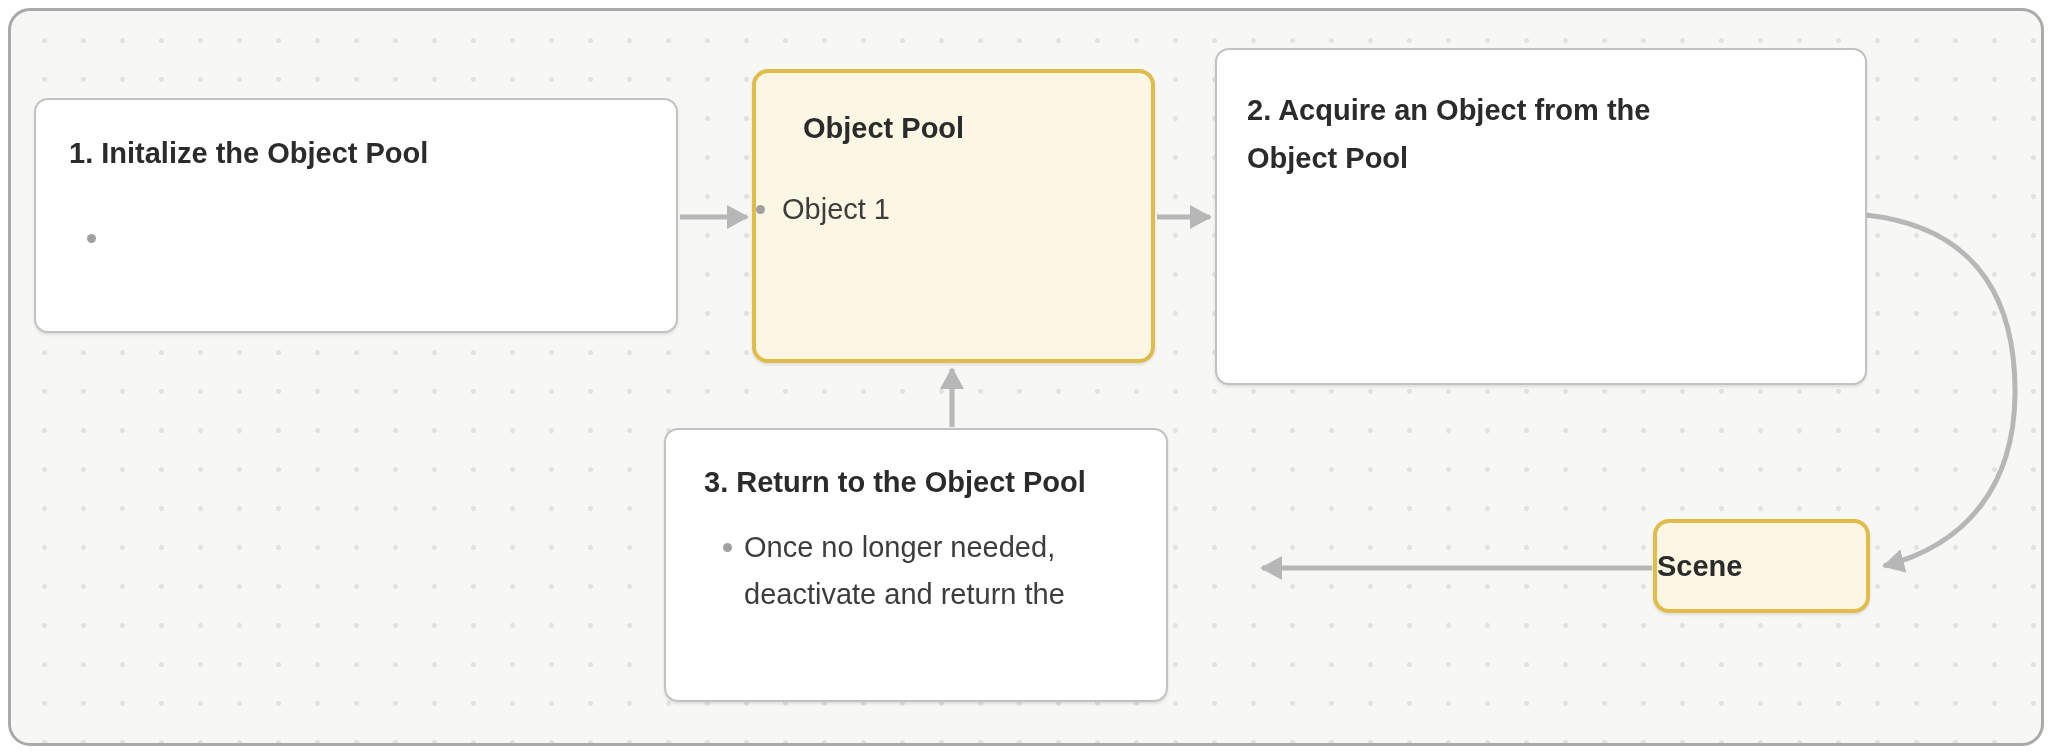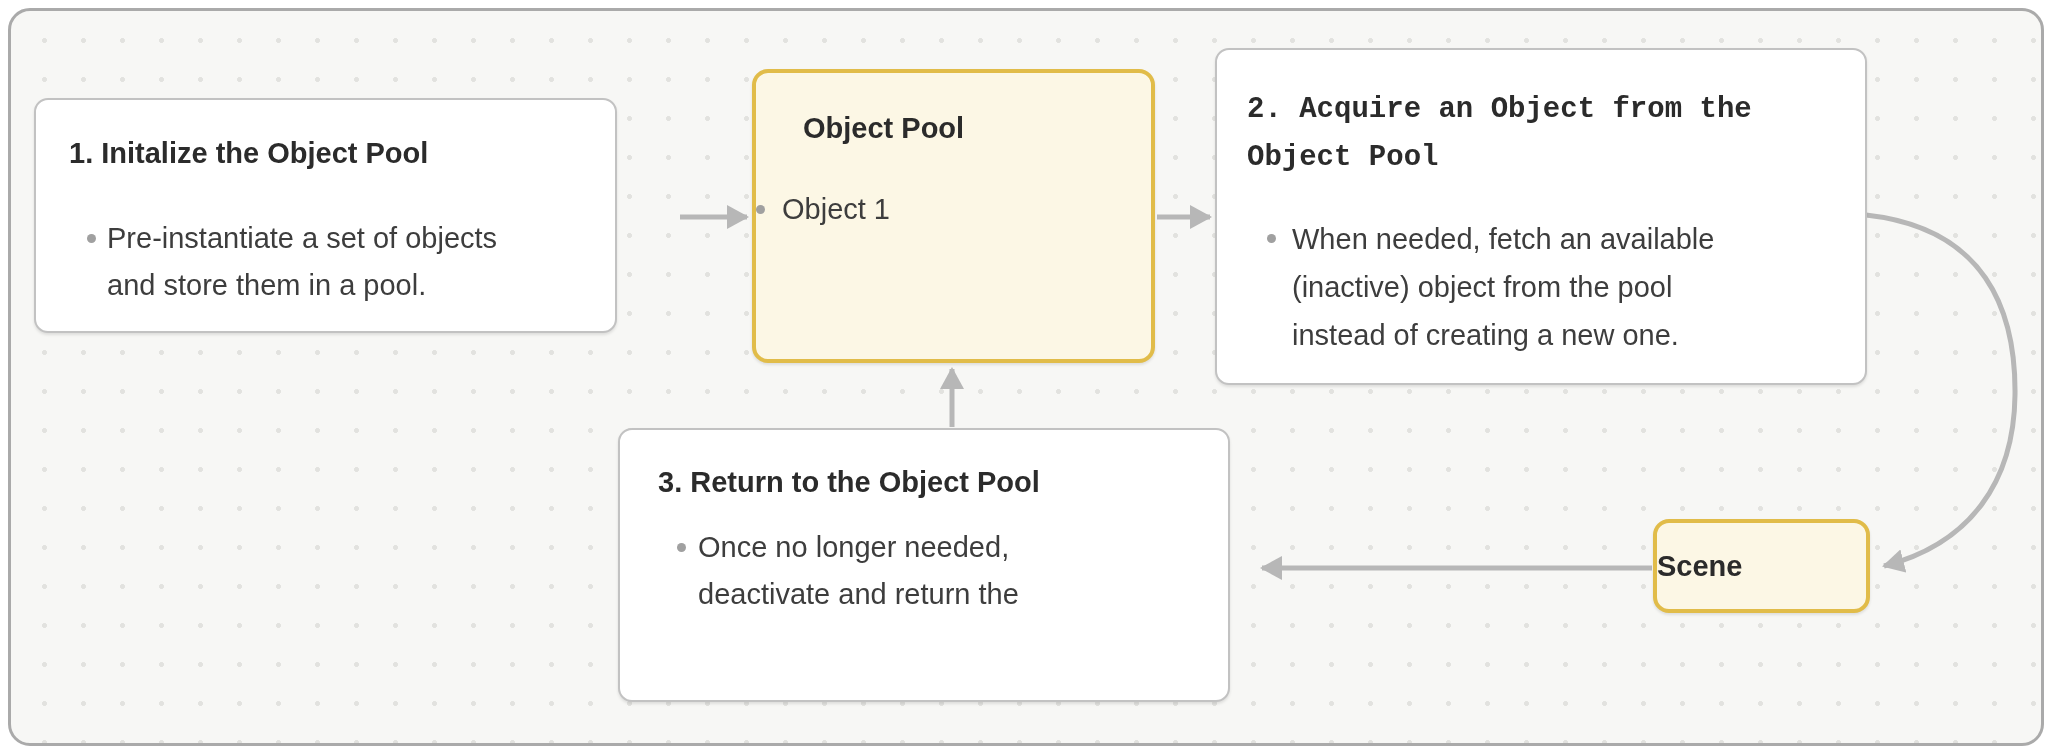--- a/index.html
+++ b/index.html
@@ -31,39 +31,39 @@
   .bullets{margin:0;}
   .bullet-row{display:flex;}
   .dot{
     width:9px;height:9px;border-radius:50%;background:#a0a0a0;flex:none;
   }
   .btext{
     font-size:29px;line-height:47px;color:#3d3d3d;white-space:nowrap;
   }
   .btext .bline{display:block;}
   
-  #step1{left:34px;top:98px;width:583px;height:235px;}
+  #step1{left:34px;top:98px;width:644px;height:235px;}
   #step1 .title{margin:30px 0 0 33px;}
   #step1 .bullets{margin-top:38px;padding-left:51px;}
   #step1 .dot{margin-top:19px;margin-right:11px;}
   
   #pool{left:752px;top:69px;width:403px;height:294px;}
   #pool .title{margin:32px 0 0 47px;}
   #pool .bullets{margin-top:31px;}
   #pool .bullet-row{height:52px;align-items:center;}
   #pool .dot{margin-right:17px;}
   #pool .btext{line-height:52px;}
   
   #step2{left:1215px;top:48px;width:652px;height:337px;}
-  #step2 .title{margin:36px 0 0 30px;line-height:48px;font-family:Liberation Mono, monospace;}
+  #step2 .title{margin:36px 0 0 30px;line-height:48px;}
   #step2 .bullets{margin-top:33px;padding-left:50px;}
   #step2 .dot{margin-top:19px;margin-right:16px;}
   #step2 .btext{line-height:48px;}
   
-  #step3{left:618px;top:428px;width:612px;height:274px;}
+  #step3{left:664px;top:428px;width:504px;height:274px;}
   #step3 .title{margin:29px 0 0 38px;}
   #step3 .bullets{margin-top:18px;padding-left:57px;}
   #step3 .dot{margin-top:19px;margin-right:12px;}
   
   #scene{
     left:1653px;top:519px;width:217px;height:94px;
     display:flex;align-items:center;justify-content:flex-start;
   }
   #scene .title{margin:0;}
   #edges{position:absolute;left:0;top:0;pointer-events:none;}
@@ -85,52 +85,38 @@
     <path d="M952,427 L952,369" stroke="#b7b7b7" stroke-width="5" fill="none" marker-end="url(#ah)"></path>
     <path d="M1652,568 L1262,568" stroke="#b7b7b7" stroke-width="5" fill="none" marker-end="url(#ah)"></path>
     <path d="M1866,215 C1985,228 2016,310 2015,395 C2014,482 1970,544 1884,566" stroke="#b7b7b7" stroke-width="5" fill="none" marker-end="url(#ah)"></path>
   </svg>
 
   <div class="card" id="step1">
     <div class="title">1. Initalize the Object Pool</div>
     <div class="bullets">
       <div class="bullet-row">
         <span class="dot"></span>
-        <span class="btext">
-          <span class="bline">Pre-instantiate a set of objects</span>
-          <span class="bline">and store them in a pool.</span>
-        </span>
       </div>
     </div>
   </div>
 
   <div class="card accent" id="pool">
     <div class="title">Object Pool</div>
     <div class="bullets">
       <div class="bullet-row">
         <span class="dot"></span>
         <span class="btext">Object 1</span>
       </div>
     </div>
   </div>
 
   <div class="card" id="step2">
     <div class="title">
       <span class="tline">2. Acquire an Object from the</span>
       <span class="tline">Object Pool</span>
-    </div>
-    <div class="bullets">
-      <div class="bullet-row">
-        <span class="dot"></span>
-        <span class="btext">
-          <span class="bline">When needed, fetch an available</span>
-          <span class="bline">(inactive) object from the pool</span>
-          <span class="bline">instead of creating a new one.</span>
-        </span>
-      </div>
     </div>
   </div>
 
   <div class="card" id="step3">
     <div class="title">3. Return to the Object Pool</div>
     <div class="bullets">
       <div class="bullet-row">
         <span class="dot"></span>
         <span class="btext">
           <span class="bline">Once no longer needed,</span>

